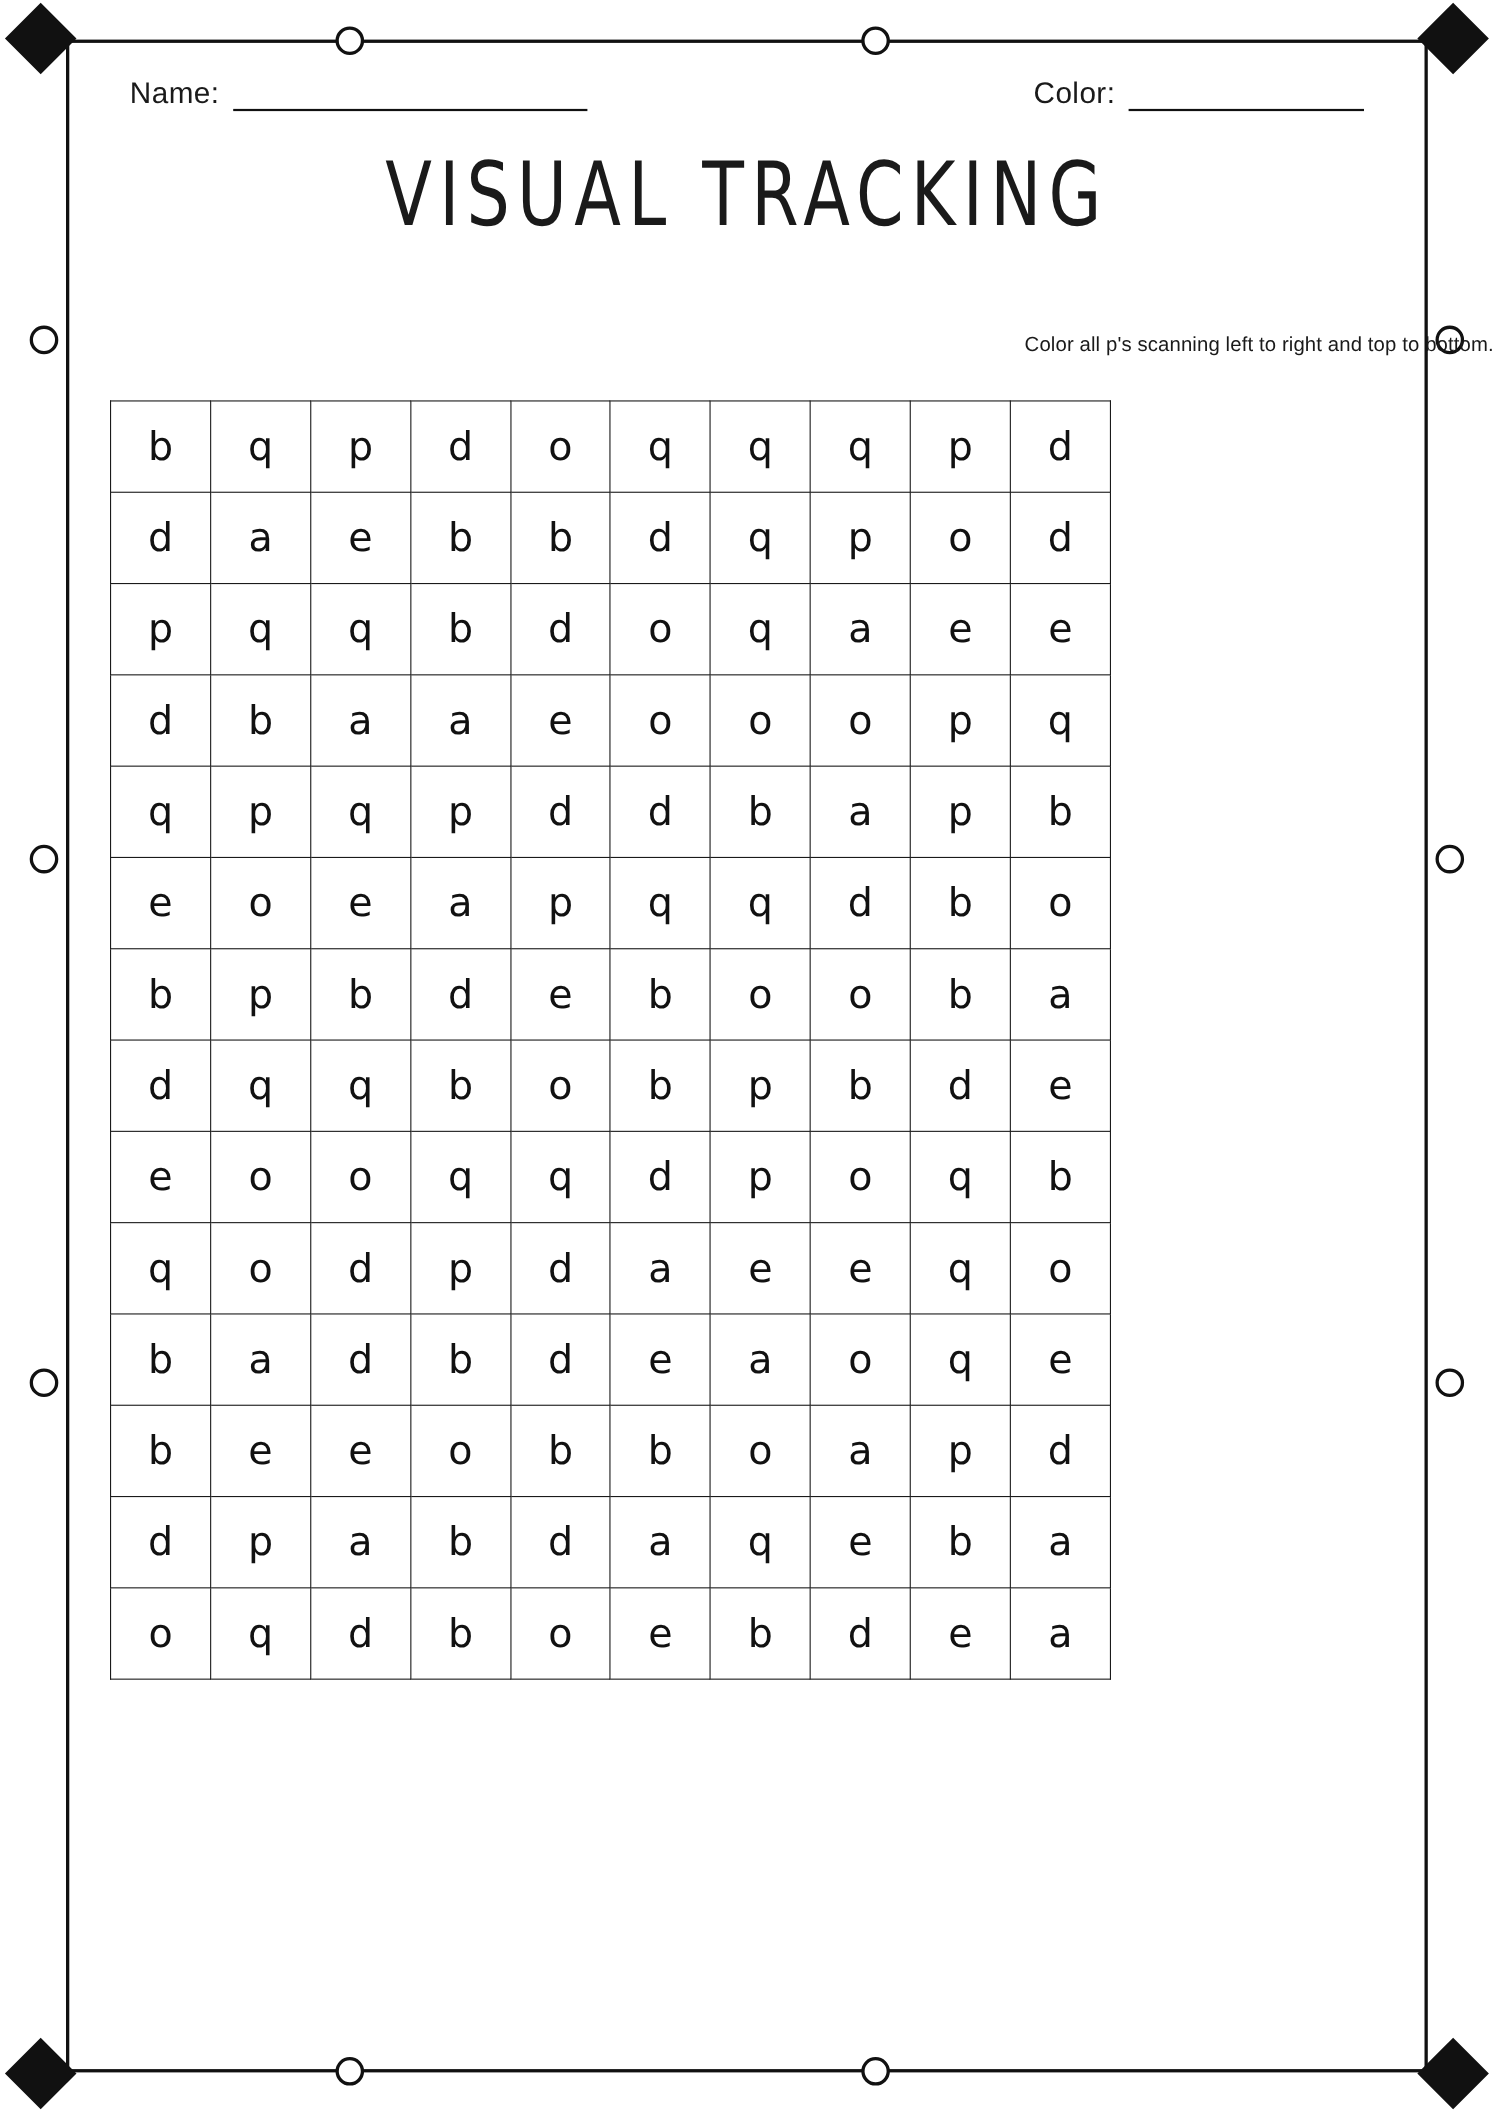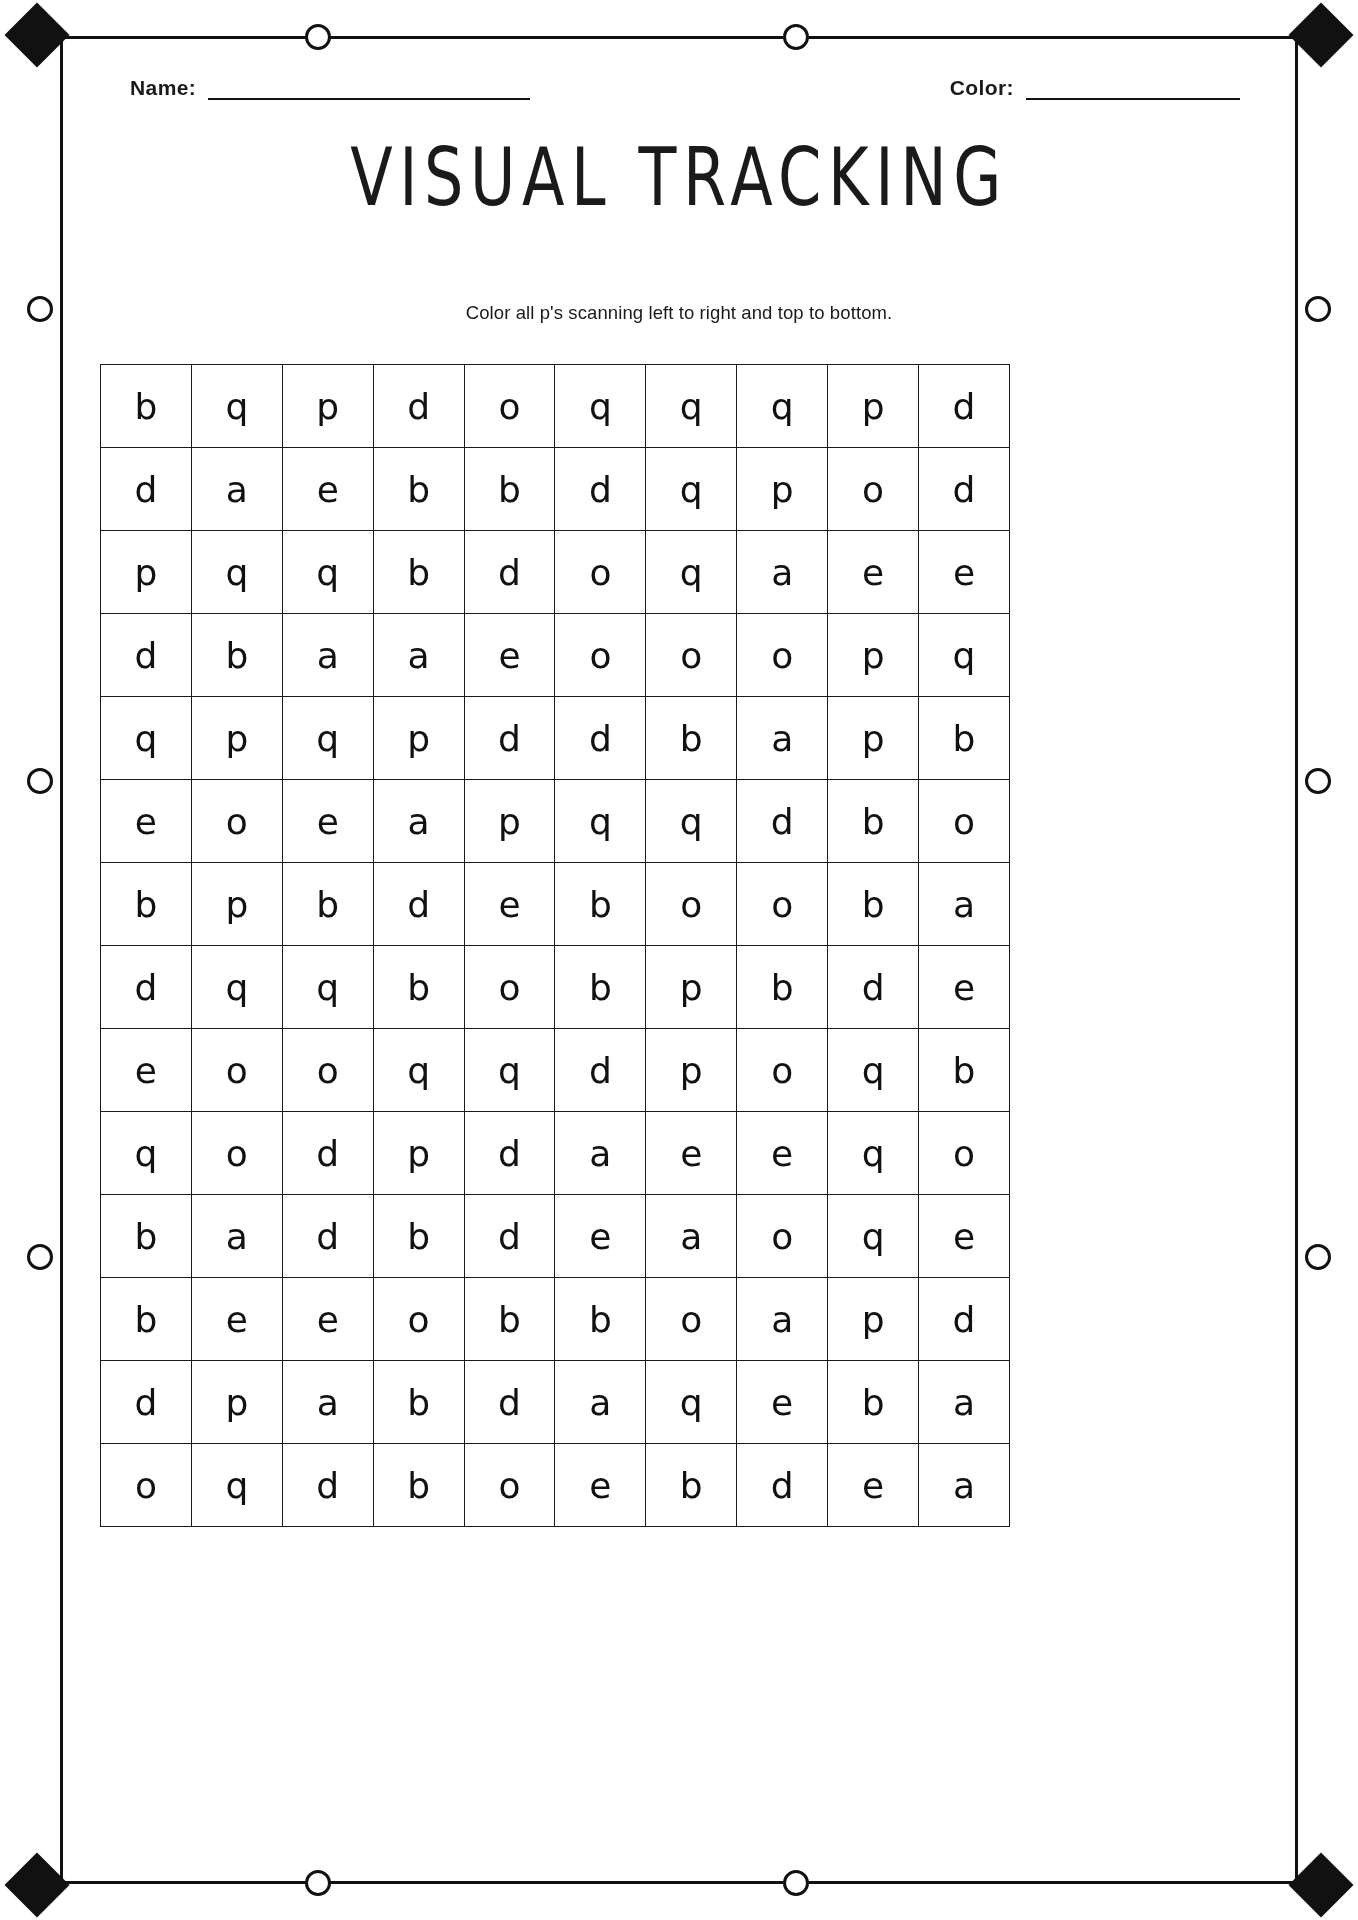--- a/index.html
+++ b/index.html
@@ -77,27 +77,26 @@
     top: 72px;
     display: flex;
     align-items: flex-end;
     justify-content: space-between;
   }
   .field {
     display: flex;
     align-items: flex-end;
   }
   .field-label {
-    font-size: 21px;
-    font-weight: 700;
+    font-size: 27px;
+    font-weight: 400;
     letter-spacing: 0.4px;
     line-height: 1;
     padding-bottom: 2px;
     white-space: nowrap;
-    margin-left: 12px;
   }
   .field-line {
     border-bottom: 2px solid #111111;
     height: 26px;
     margin-left: 12px;
   }
   .field-line.name-line { width: 322px; }
   .field-line.date-line { width: 214px; }
 
   
@@ -114,21 +113,21 @@
     line-height: 1.1;
     transform: scaleY(1.22) scaleX(0.94);
     transform-origin: center top;
   }
 
   .subtitle {
     position: absolute;
     left: 0;
     right: 0;
     top: 302px;
-    text-align: center;
+    text-align: right;
     font-size: 18.5px;
     font-weight: 400;
     letter-spacing: 0.1px;
   }
 
   
   .grid-wrap {
     position: absolute;
     left: 100px;
     top: 364px;

